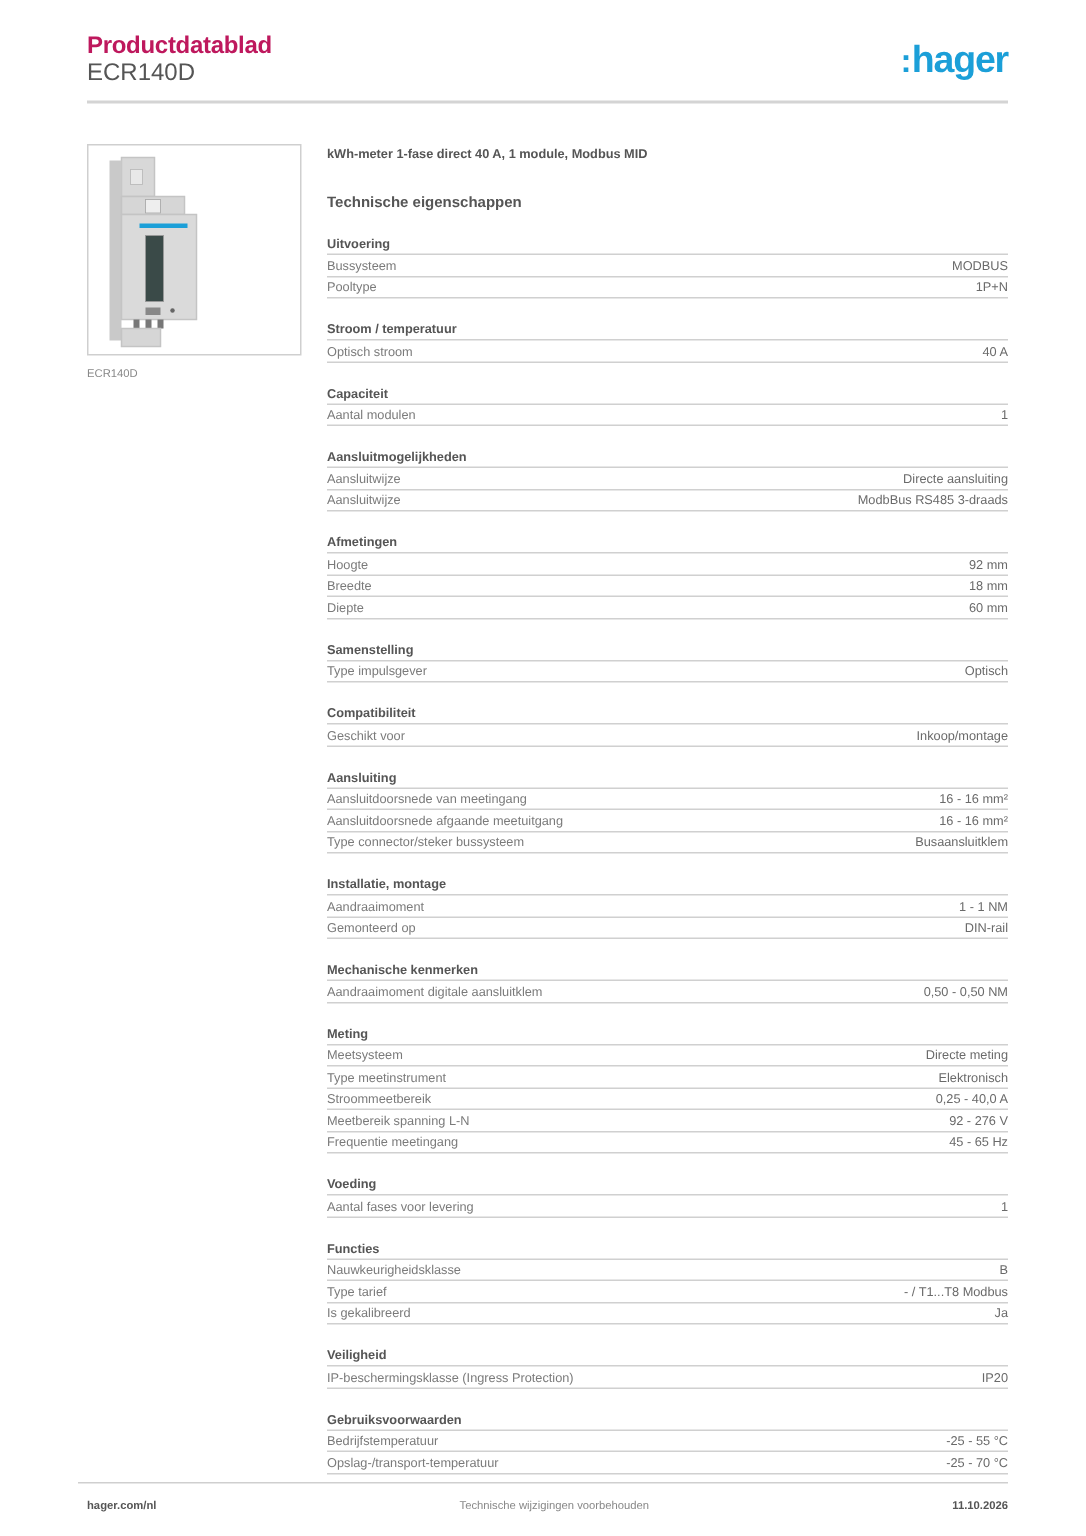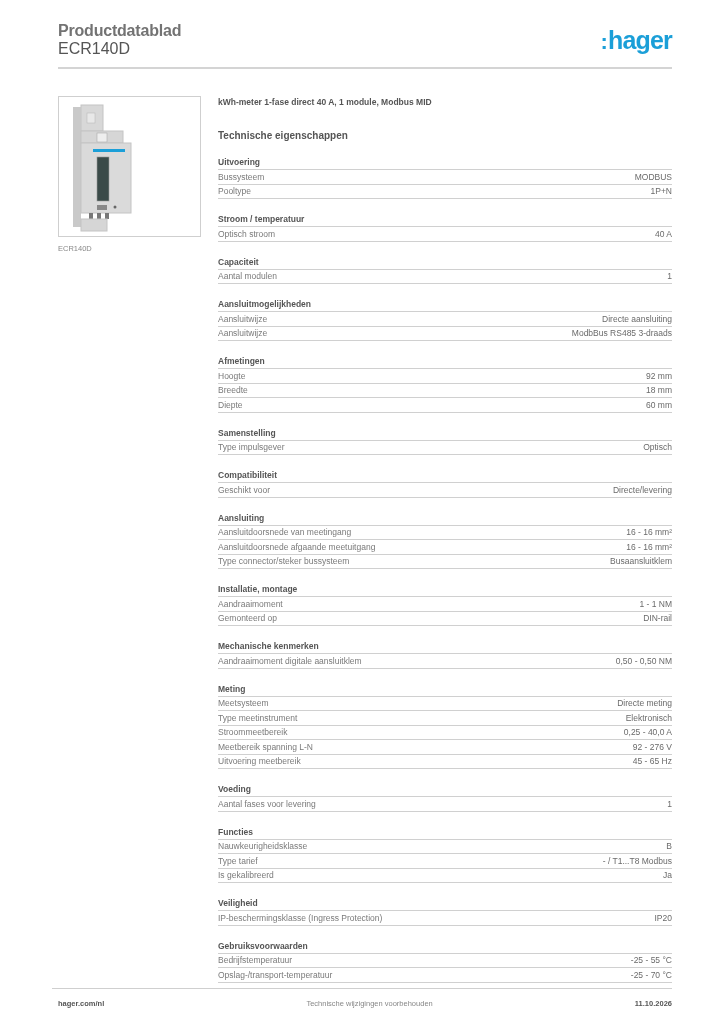--- a/index.html
+++ b/index.html
@@ -1,19 +1,19 @@
 <!DOCTYPE html>
 <html><head>
 <meta charset="utf-8">
 <style>
   html, body { margin: 0; padding: 0; background: #ffffff; }
   body { width: 724px; height: 1024px; position: relative; overflow: hidden;
          font-family: "Liberation Sans", sans-serif; color: #555; }
   .header { position: absolute; left: 58px; top: 22px; }
-  .doc-title { font-size: 16px; font-weight: bold; color: #737373; line-height: 18px; letter-spacing: -0.2px; }
+  .doc-title { font-size: 16px; font-weight: bold; color: #be185d; line-height: 18px; letter-spacing: -0.2px; }
   .doc-subtitle { font-size: 16px; color: #555; line-height: 18px; }
   .logo { position: absolute; right: 52px; top: 27px; font-size: 25px; font-weight: bold;
           color: #1b9fd8; letter-spacing: -0.8px; line-height: 26px; }
   .logo .colon { font-size: 22px; margin-right: 1px; }
   .header-rule { position: absolute; left: 58px; right: 52px; top: 67px; height: 2px; background: #d4d4d4; }
 
   .product-image { position: absolute; left: 58px; top: 96px; width: 143px; height: 141px;
                    border: 1px solid #cfcfcf; box-sizing: border-box; background: #fff; }
   .image-caption { position: absolute; left: 58px; top: 244px; font-size: 7.5px; color: #888; }
 
@@ -129,21 +129,21 @@
         <div class="section-title">Samenstelling</div>
         <div class="row">
           <span class="label">Type impulsgever</span>
           <span class="value">Optisch</span>
         </div>
       </div>
       <div class="section">
         <div class="section-title">Compatibiliteit</div>
         <div class="row">
           <span class="label">Geschikt voor</span>
-          <span class="value">Directe/levering</span>
+          <span class="value">Inkoop/montage</span>
         </div>
       </div>
       <div class="section">
         <div class="section-title">Aansluiting</div>
         <div class="row">
           <span class="label">Aansluitdoorsnede van meetingang</span>
           <span class="value">16 - 16 mm²</span>
         </div>
         <div class="row">
           <span class="label">Aansluitdoorsnede afgaande meetuitgang</span>
@@ -184,21 +184,21 @@
         </div>
         <div class="row">
           <span class="label">Stroommeetbereik</span>
           <span class="value">0,25 - 40,0 A</span>
         </div>
         <div class="row">
           <span class="label">Meetbereik spanning L-N</span>
           <span class="value">92 - 276 V</span>
         </div>
         <div class="row">
-          <span class="label">Uitvoering meetbereik</span>
+          <span class="label">Frequentie meetingang</span>
           <span class="value">45 - 65 Hz</span>
         </div>
       </div>
       <div class="section">
         <div class="section-title">Voeding</div>
         <div class="row">
           <span class="label">Aantal fases voor levering</span>
           <span class="value">1</span>
         </div>
       </div>

